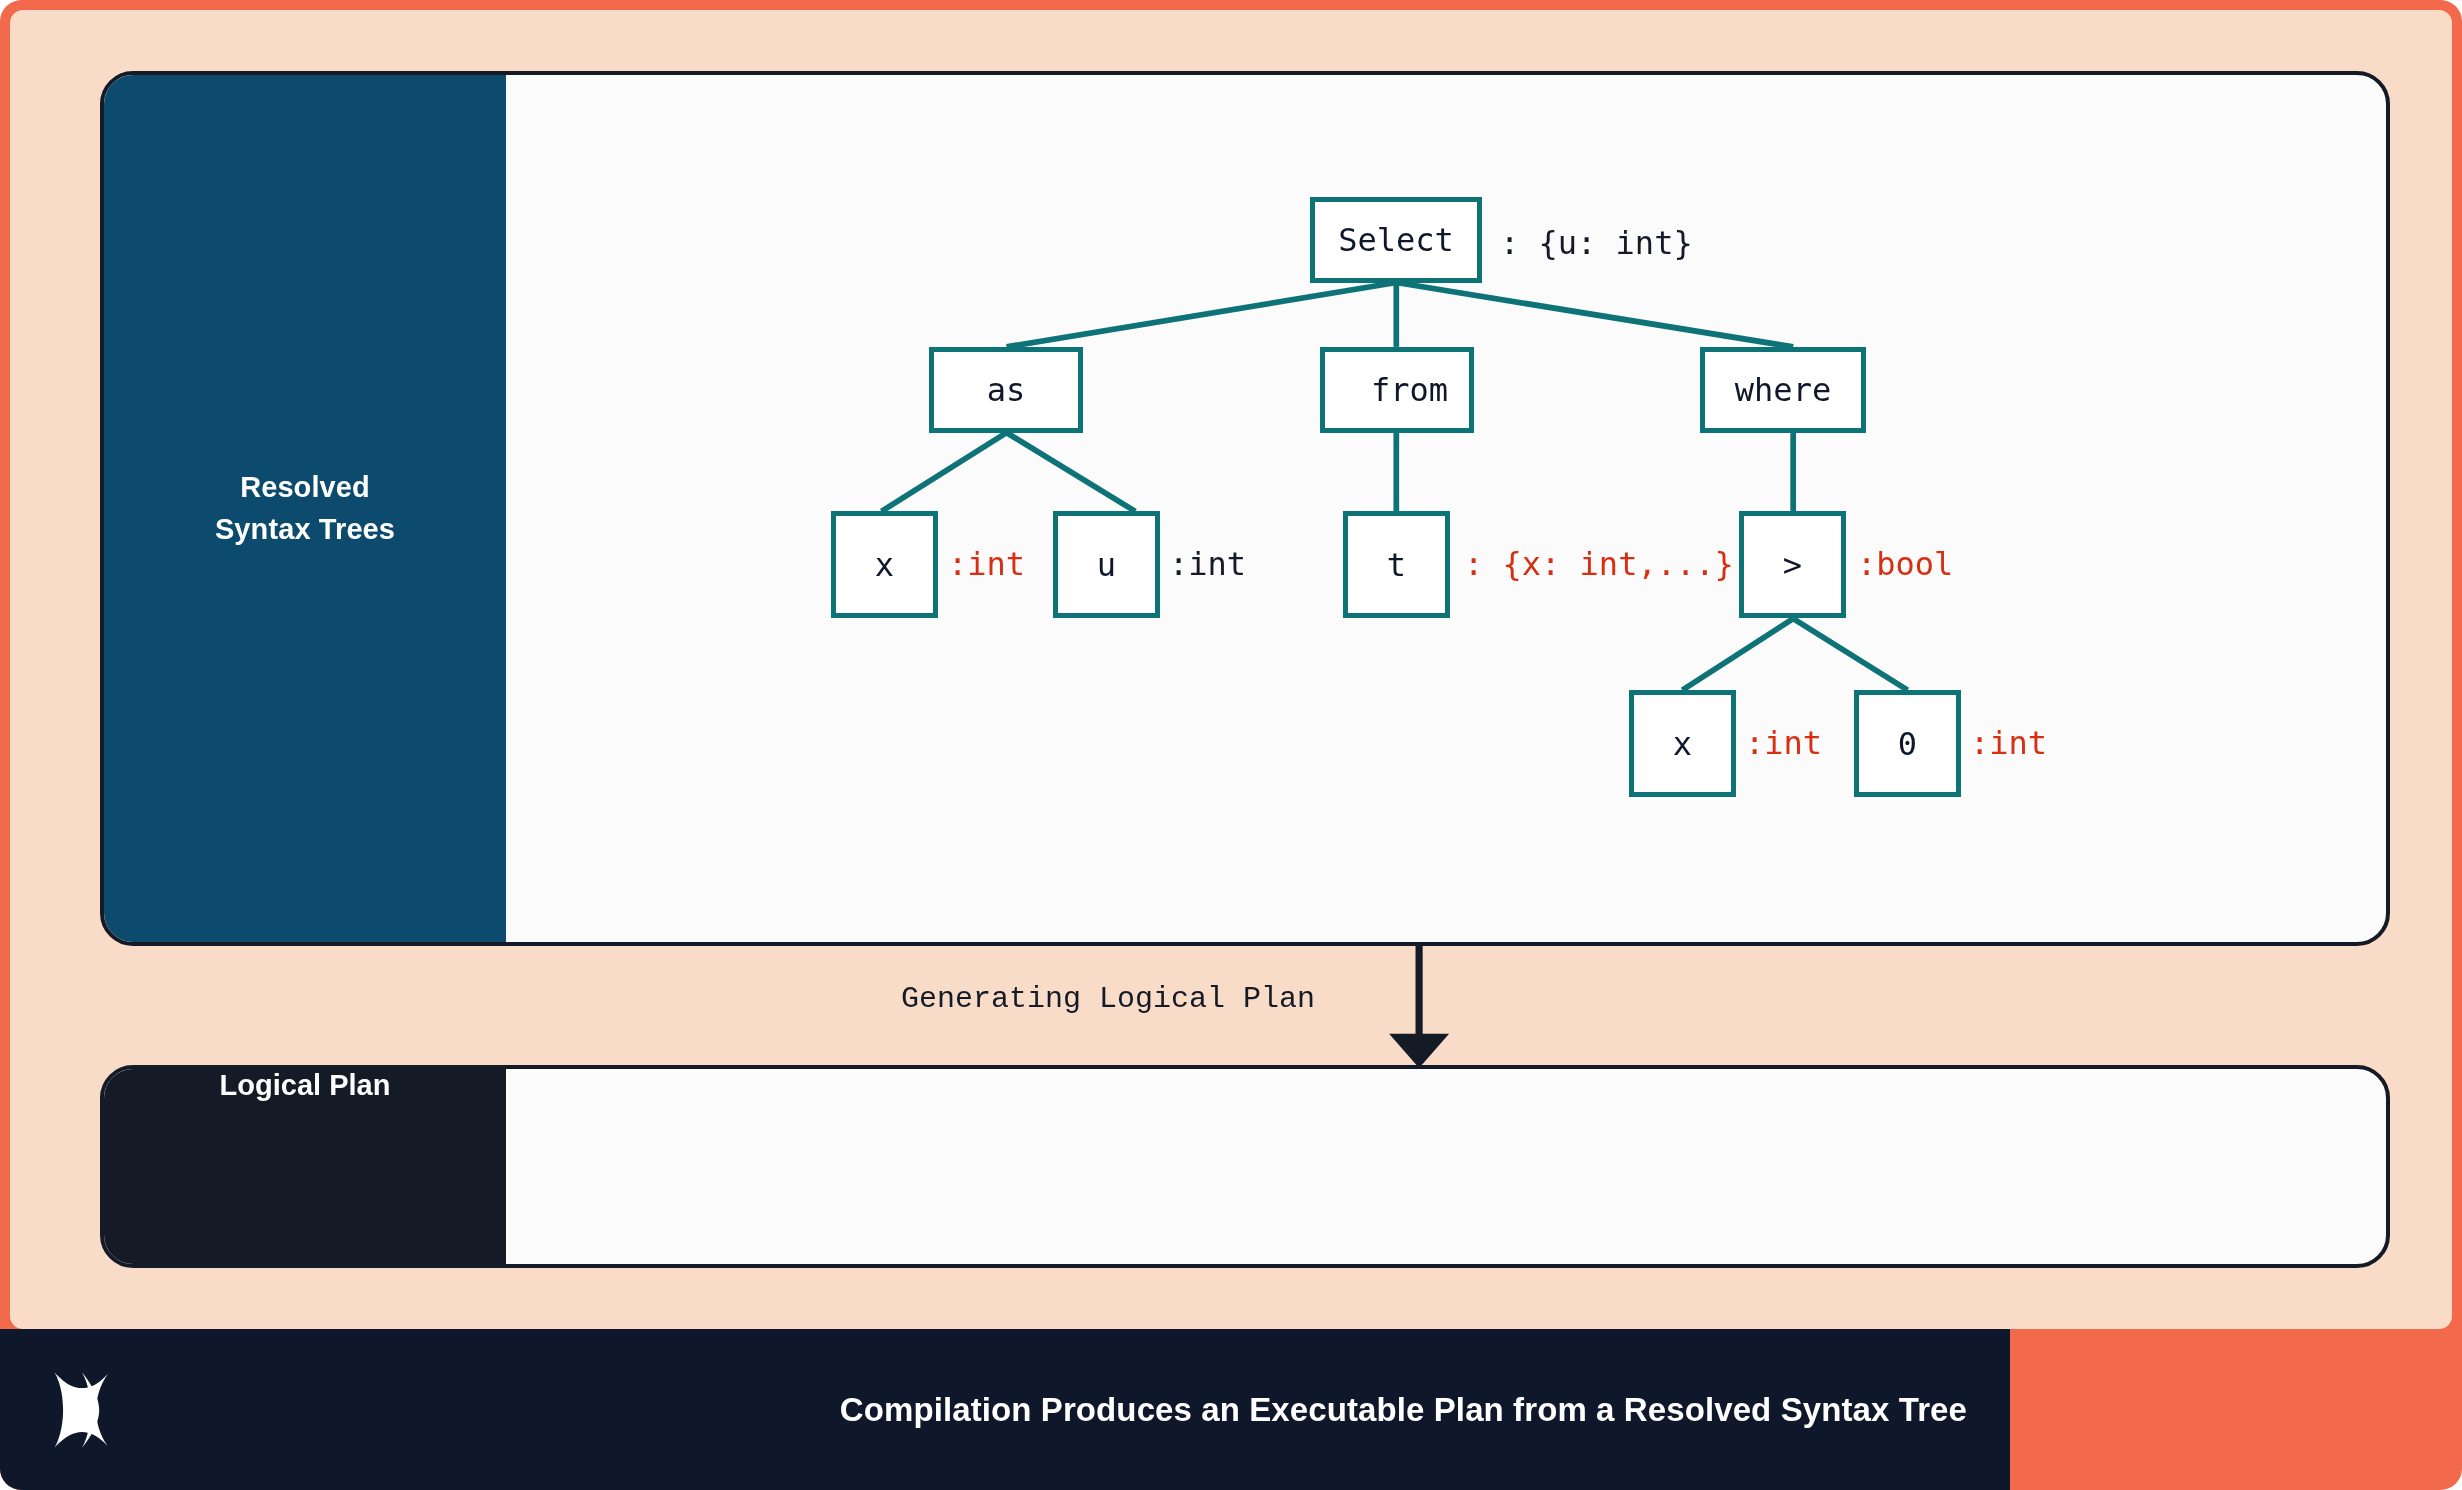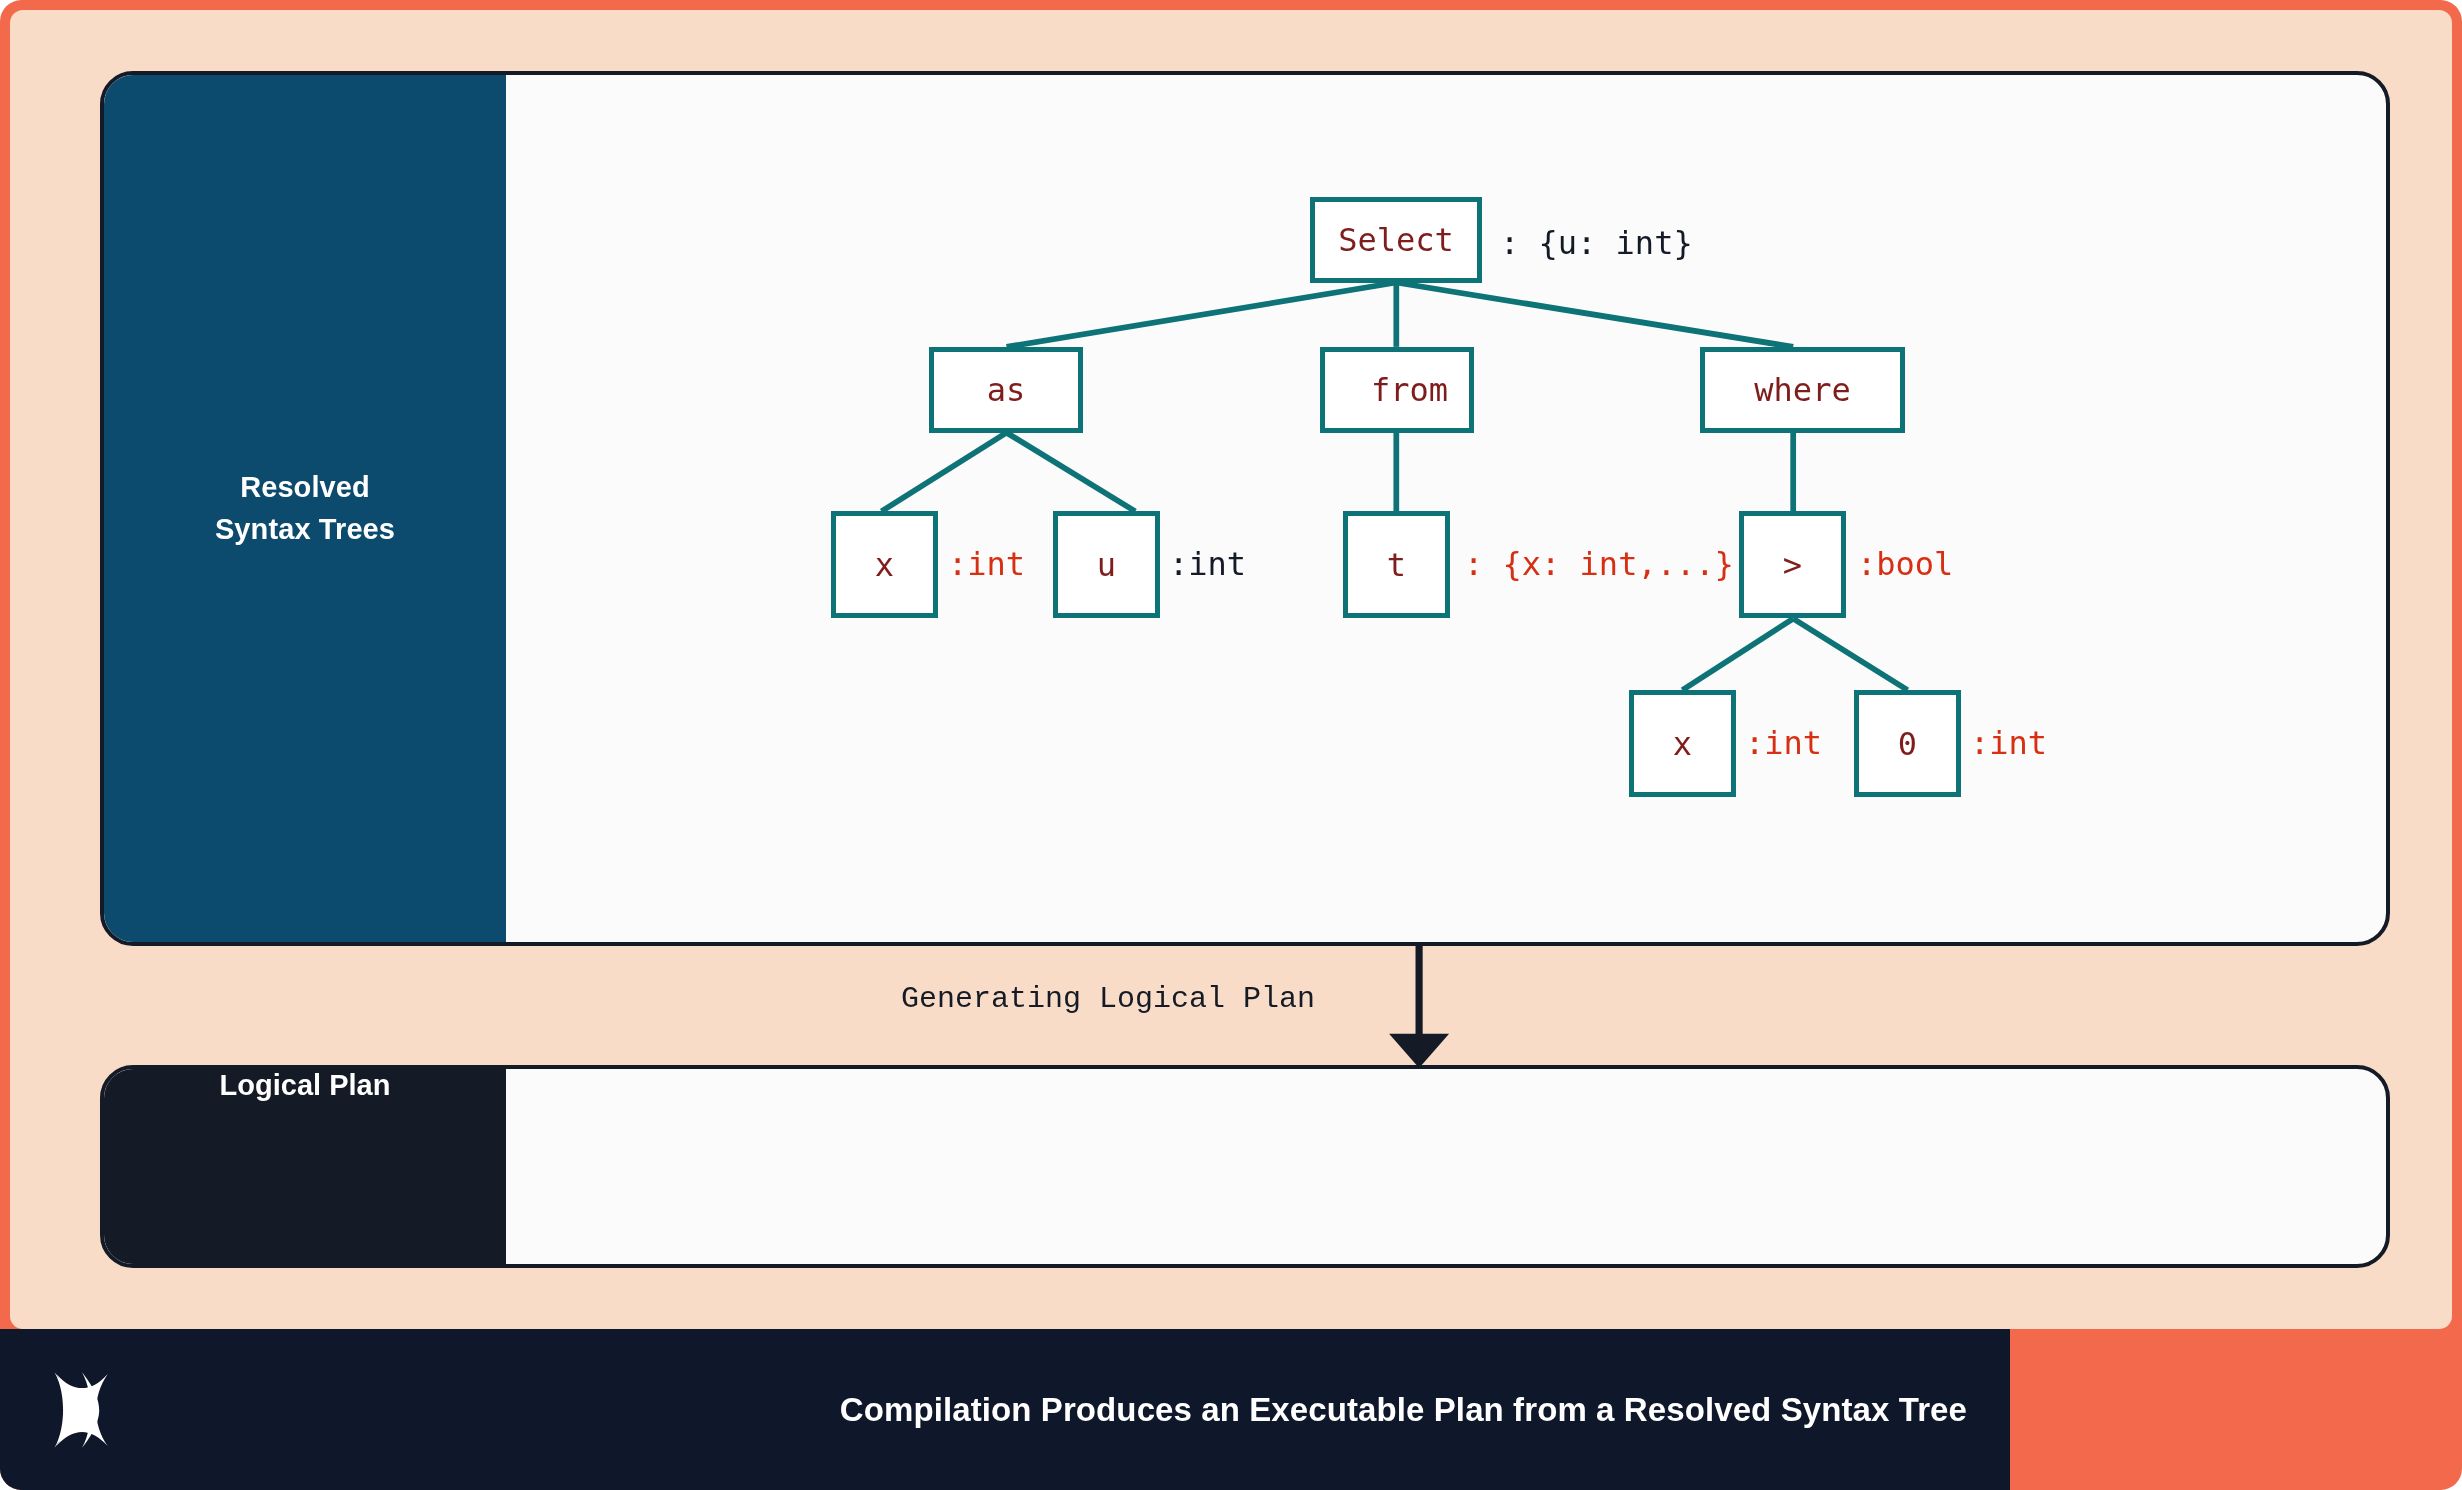--- a/index.html
+++ b/index.html
@@ -71,21 +71,21 @@
 
   
   .node {
     position: absolute;
     border: 5.7px solid #0d7377;
     background: #ffffff;
     box-sizing: border-box;
     display: flex;
     align-items: center;
     justify-content: center;
-    color: #7f1d1d;
+    color: #0f172a;
     font-family: "DejaVu Sans Mono", monospace;
     font-size: 32px;
     z-index: 3;
   }
   .ann {
     position: absolute;
     font-family: "DejaVu Sans Mono", monospace;
     font-size: 32px;
     white-space: pre;
     z-index: 3;
@@ -224,21 +224,21 @@
       <div class="ann dark" style="left:994px;top:152px;">: {u: int}</div>
 
       <div class="node" style="left:423px;top:272px;width:154px;height:86px;">
         <span>as</span>
       </div>
 
       <div class="node" style="left:814px;top:272px;width:154px;height:86px;padding-left:25px;">
         <span>from</span>
       </div>
 
-      <div class="node" style="left:1194px;top:272px;width:205px;height:86px;">
+      <div class="node" style="left:1194px;top:272px;width:166px;height:86px;">
         <span>where</span>
       </div>
 
       <div class="node" style="left:325px;top:436px;width:107px;height:107px;">
         <span>x</span>
       </div>
       <div class="ann red" style="left:442px;top:473px;">:int</div>
 
       <div class="node" style="left:547px;top:436px;width:107px;height:107px;">
         <span>u</span>

